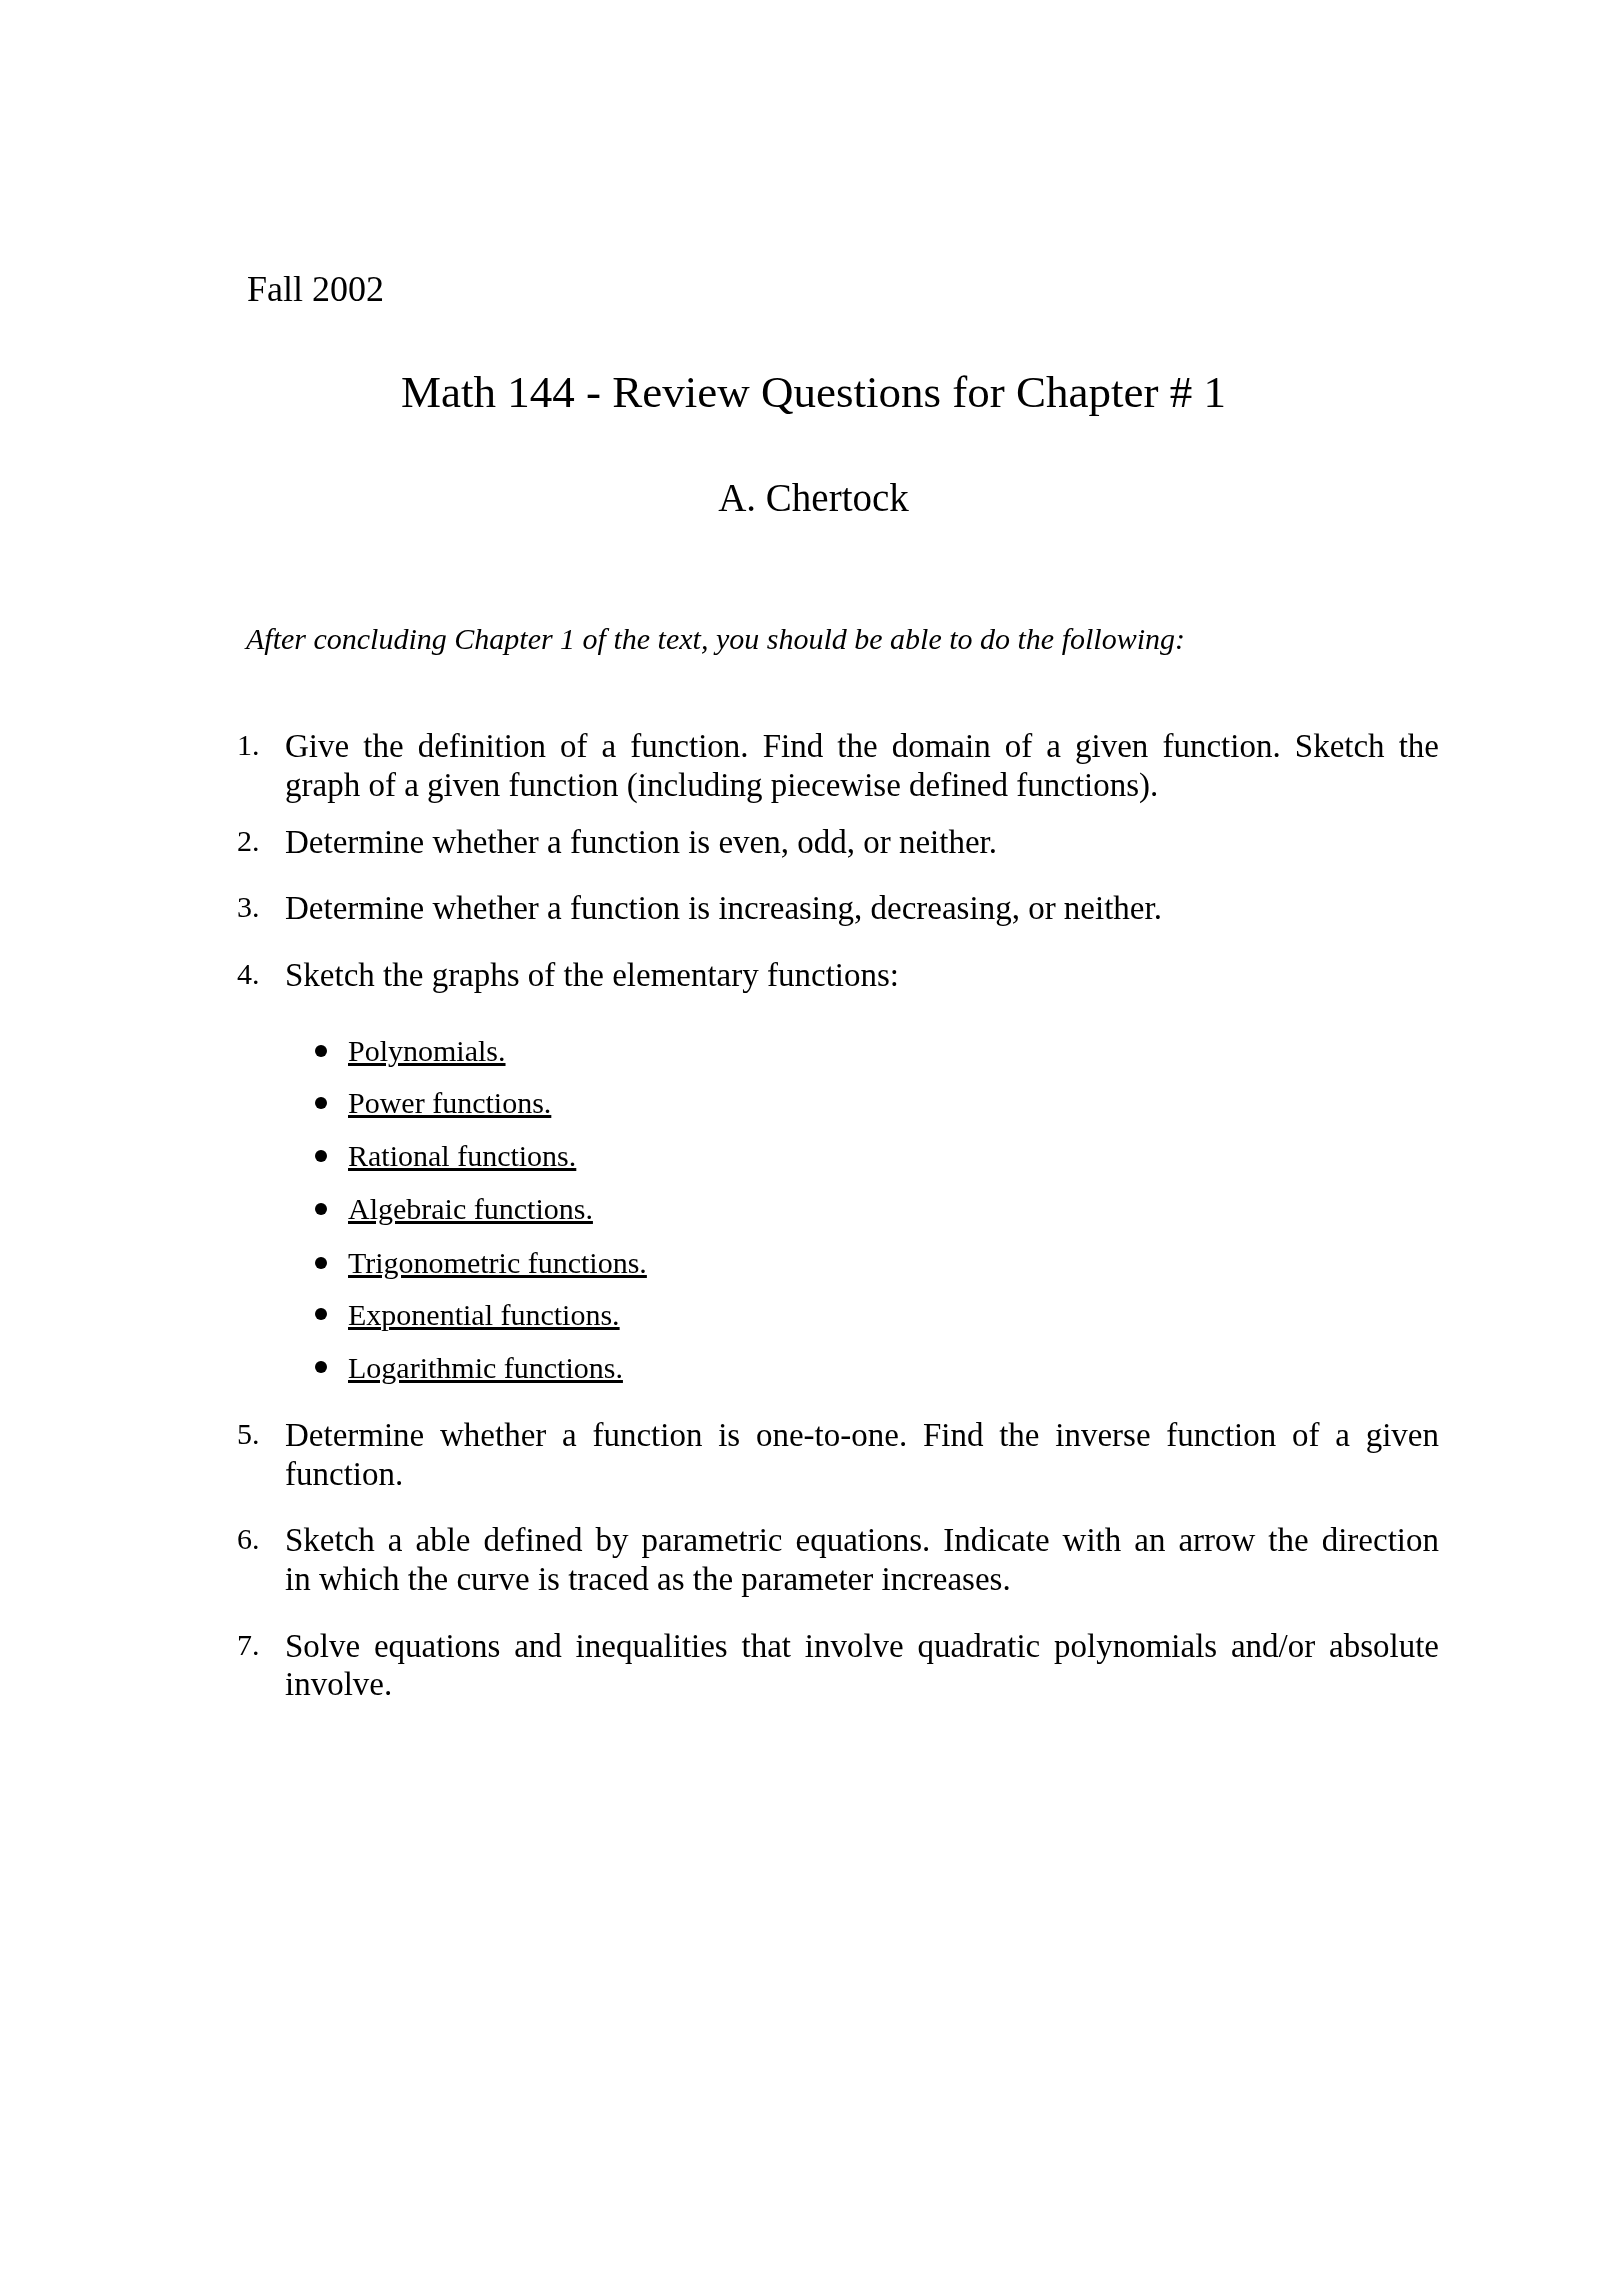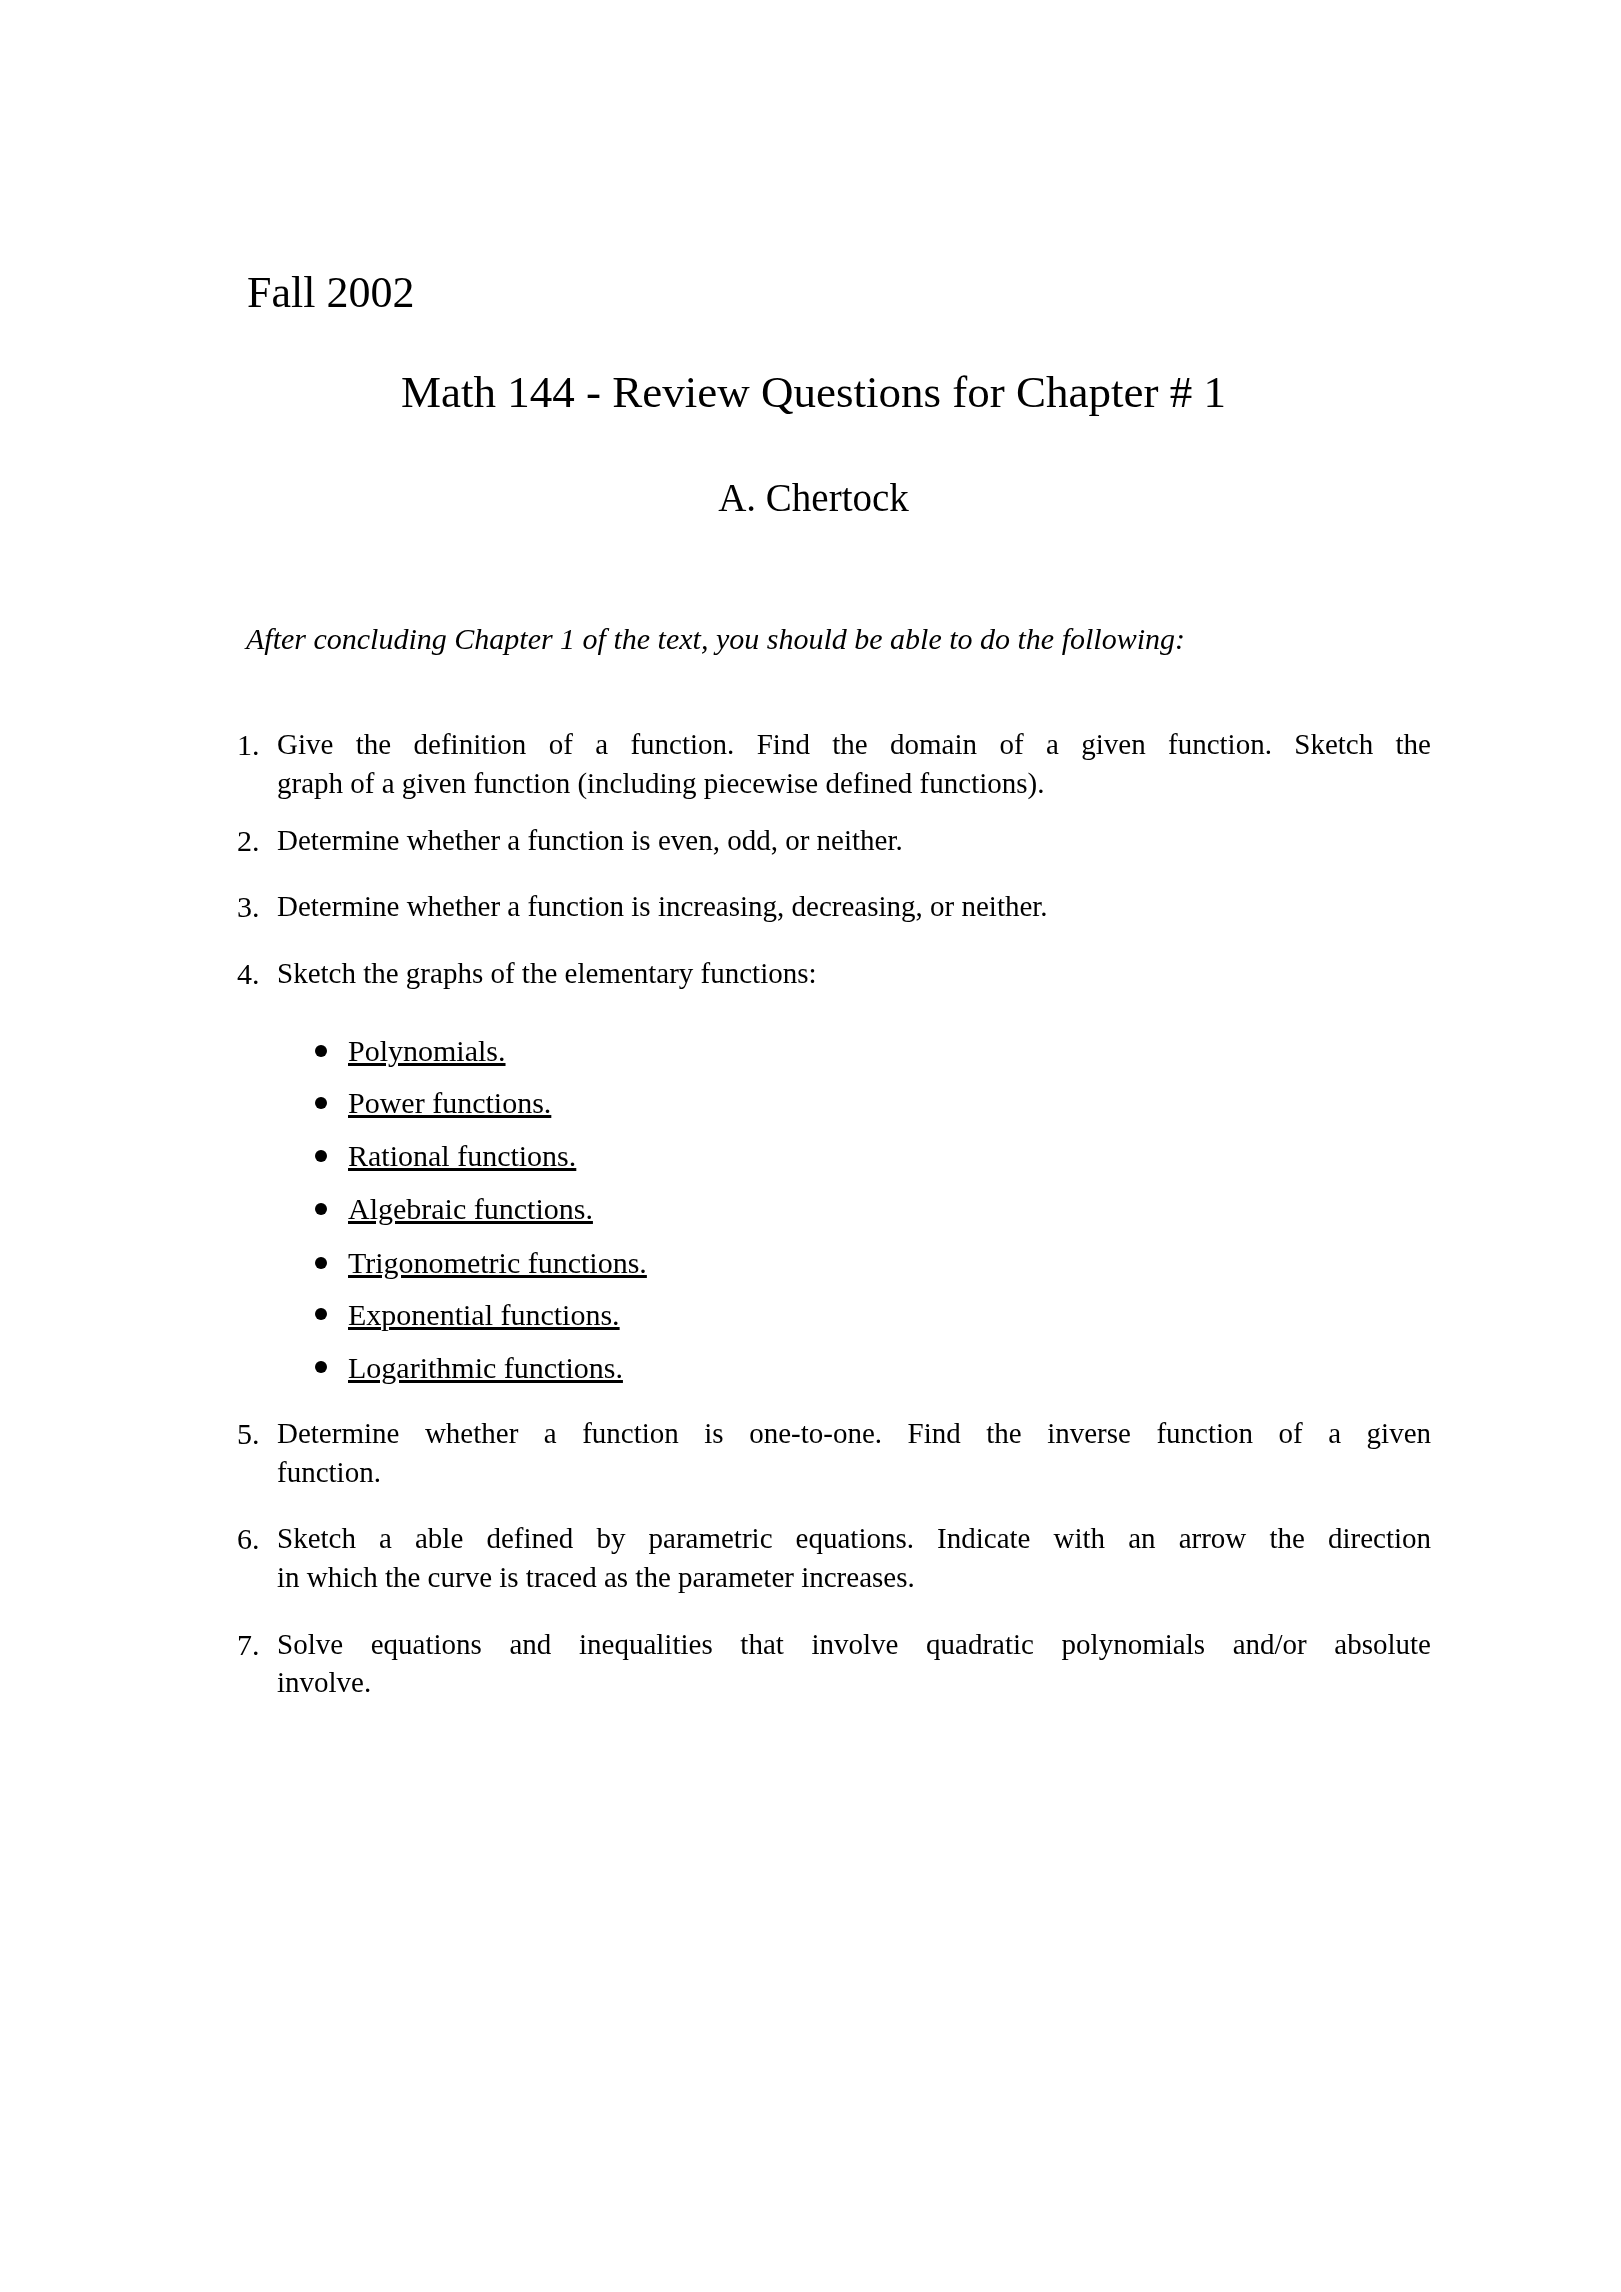--- a/index.html
+++ b/index.html
@@ -1,24 +1,24 @@
 <!DOCTYPE html>
 <html><head>
 <meta charset="utf-8">
 <style>
   html, body { margin:0; padding:0; background:#ffffff; }
   body { width:1621px; height:2293px; position:relative; overflow:hidden;
          font-family:"Liberation Serif", "DejaVu Serif", serif; color:#000000; }
   .ln { position:absolute; white-space:nowrap; line-height:1; }
-  .hdr-date { left:247px; top:271px; font-size:44px; }
+  .hdr-date { left:247px; top:271px; font-size:36px; }
   .title { left:0; width:1627px; text-align:center; top:370px; font-size:45px; }
   .author { left:0; width:1627px; text-align:center; top:478px; font-size:39px; }
   .intro { left:246px; top:624px; font-size:30px;font-style:italic; }
   .num { position:absolute; left:237px; font-size:30px; line-height:1; }
-  .txt { position:absolute; left:277px; font-size:29px; line-height:1; white-space:nowrap;font-family:Liberation Serif, serif; }
+  .txt { position:absolute; left:285px; font-size:33px; line-height:1; white-space:nowrap;font-family:Liberation Serif, serif; }
   .txt.just { width:1154px; text-align:justify; text-align-last:justify; white-space:normal; }
   .bullet { position:absolute; left:315px; width:11.8px; height:11.8px; border-radius:50%; background:#000; }
   .btxt { position:absolute; left:348px; font-size:30px; line-height:1; white-space:nowrap;text-decoration:underline; }
 </style>
 </head>
 <body>
 
 <div>
 
   <div class="ln hdr-date">Fall 2002</div>

